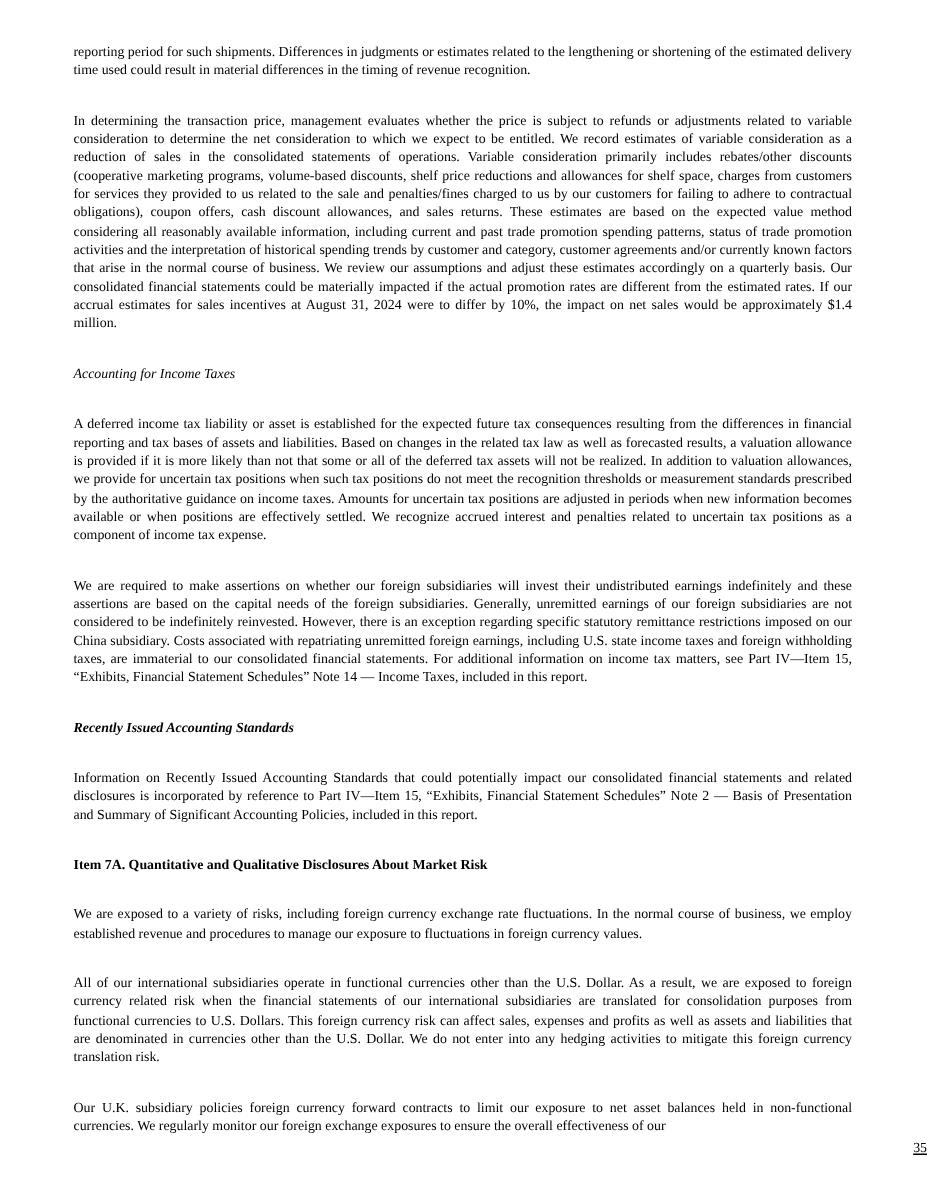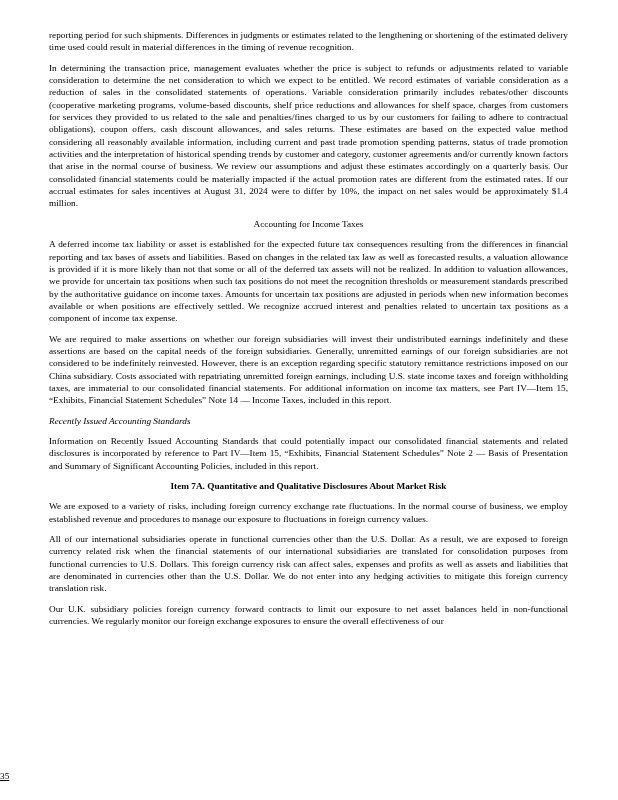--- a/index.html
+++ b/index.html
@@ -17,32 +17,32 @@
     background: #ffffff;
     overflow: hidden;
   }
   .content {
     position: absolute;
     top: 29px; left: 49px; right: 50px;
   }
   .para, .heading {
     font-size: 9.25px;
     line-height: 12.35px;
-    margin-top: 8px;
+    margin-top: 21px;
   }
   .para { text-align: justify; }
-  .h-italic { font-weight: normal; text-align: center; }
-  .h-bold-italic { font-style: italic; font-weight: normal; }
-  .h-bold { font-style: normal; font-weight: bold; text-align: center; }
+  .h-italic { font-style: italic; font-weight: normal; }
+  .h-bold-italic { font-style: italic; font-weight: bold; }
+  .h-bold { font-style: normal; font-weight: bold; }
   .content > :first-child { margin-top: 0; }
   .page-number {
     position: absolute;
-    bottom: 18px; left: 0;
+    bottom: 28px; left: 0;
     width: 100%;
-    text-align: left;
+    text-align: right;
     font-size: 9.25px;
     line-height: 12.35px;
     text-decoration: underline;
   }
 </style>
 </head>
 <body>
 
 <div class="page">
   <div class="content">

